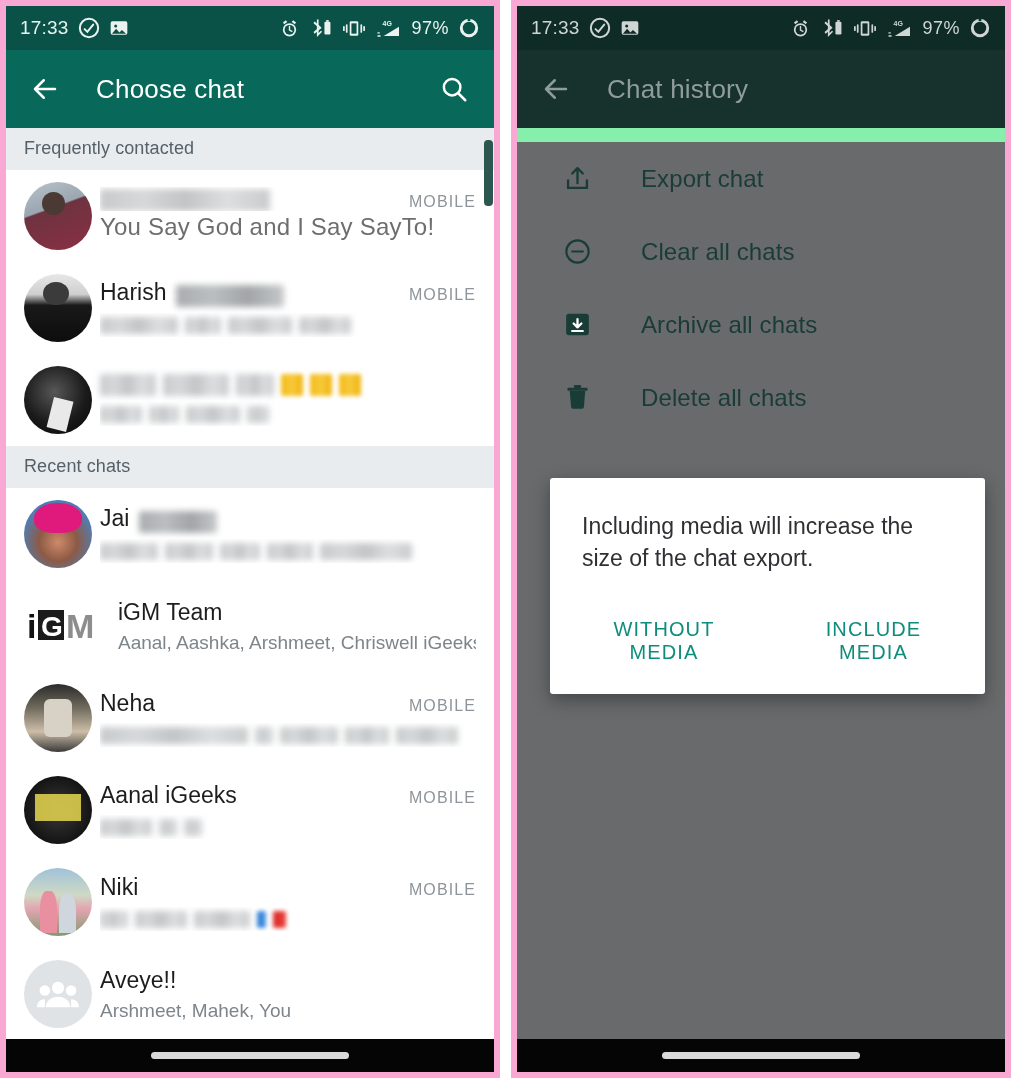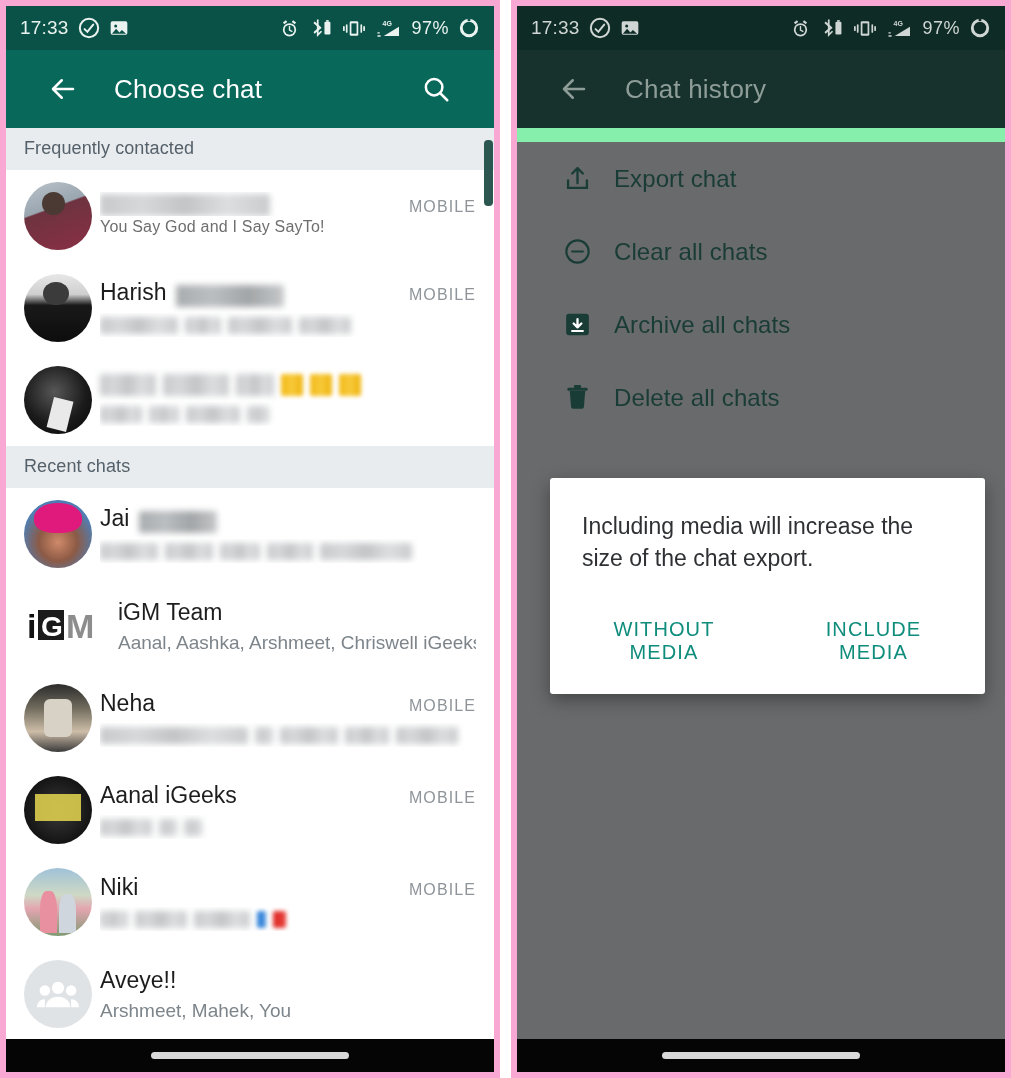--- a/index.html
+++ b/index.html
@@ -36,21 +36,21 @@
   .sb-time { font-size: 19px; font-weight: 400; color: #eaf3f0; }
   .sb-right { margin-left: auto; display: flex; align-items: center; gap: 9px; }
   .sb-pct { font-size: 18px; color: #eaf3f0; letter-spacing: .5px; }
   .ic { display: inline-flex; align-items: center; justify-content: center; }
 
   
   .appbar {
     height: 78px;
     background: #08685a;
     display: flex; align-items: center;
-    padding: 0 40px;
+    padding: 0 22px;
     color: #ffffff;
   }
   .appbar .title {
     font-size: 26px; font-weight: 400; letter-spacing: .2px;
     margin-left: 34px; color: #ffffff;
   }
   .appbar .spacer { flex: 1 1 auto; }
   .backbtn { width: 34px; height: 34px; display:flex; align-items:center; justify-content:center; }
   .searchbtn { width: 36px; height: 36px; display:flex; align-items:center; justify-content:center; }
 
@@ -94,21 +94,21 @@
     filter: blur(3.2px); vertical-align: middle; margin-right: 7px;
   }
   .blurbar.tall { height: 22px; }
   .blurbar.dark { background: linear-gradient(90deg,#a9acae,#bcbfc1,#a2a5a7,#c6c8ca); }
   .blurbar.yellow { background: linear-gradient(90deg,#f3ba16,#f7c93c,#efb40d); filter: blur(2.2px); }
   .blurbar.blue { background: linear-gradient(90deg,#2f7fd6,#4a92df); filter: blur(2.2px); }
   .blurbar.red  { background: linear-gradient(90deg,#dd2a26,#e8413c); filter: blur(2.2px); }
   .blurline { line-height: 24px; }
 
   .ghosttext {
-    font-size: 16px; color: #6e6e6e; letter-spacing: .2px;
+    font-size: 24px; color: #6e6e6e; letter-spacing: .2px;
     position: relative; top: -4px;
   }
 
   
   .scrollthumb {
     position: absolute; right: 1px; top: 12px;
     width: 9px; height: 66px; border-radius: 4px;
     background: #2c5650;
   }
 
@@ -125,21 +125,21 @@
   .phone.right .appbar { background: #17322c; }
   .phone.right .appbar .title { color: #8f9d99; }
   .phone.right .sb-time, .phone.right .sb-pct { color: #cfd6d4; }
   .menu {
     position: relative;
     height: calc(1078px - 44px - 78px - 33px);
     background: #686a6b;
   }
   .menuitem {
     display: flex; align-items: center;
-    height: 73px; padding: 0 0 0 45px; gap: 22px;
+    height: 73px; padding: 0 0 0 45px; gap: 49px;
   }
   .menuitem .mlabel {
     font-size: 24px; color: #1a3c36; letter-spacing: .1px;
   }
   .micon { width: 30px; height: 30px; flex: 0 0 auto; display:flex; align-items:center; justify-content:center; }
 
   
   .dialog {
     position: absolute; left: 33px; top: 336px;
     width: 435px;

